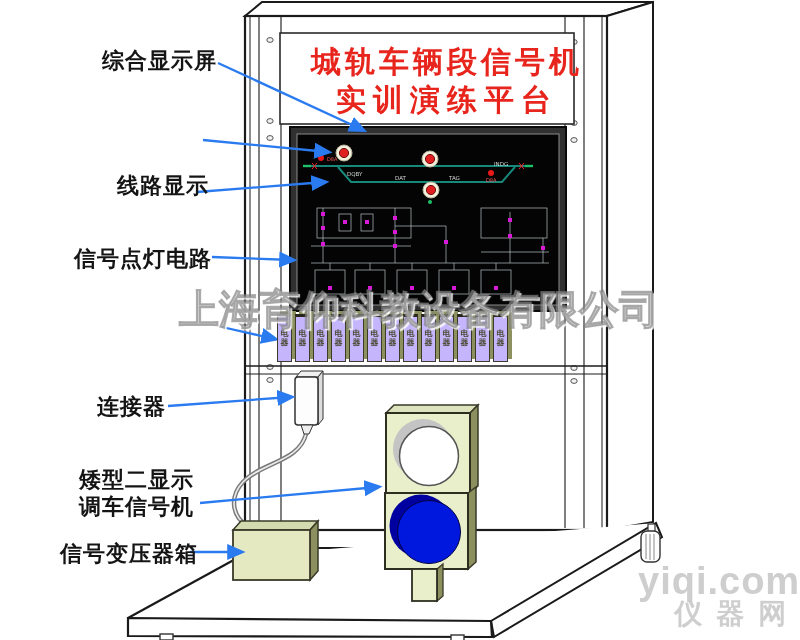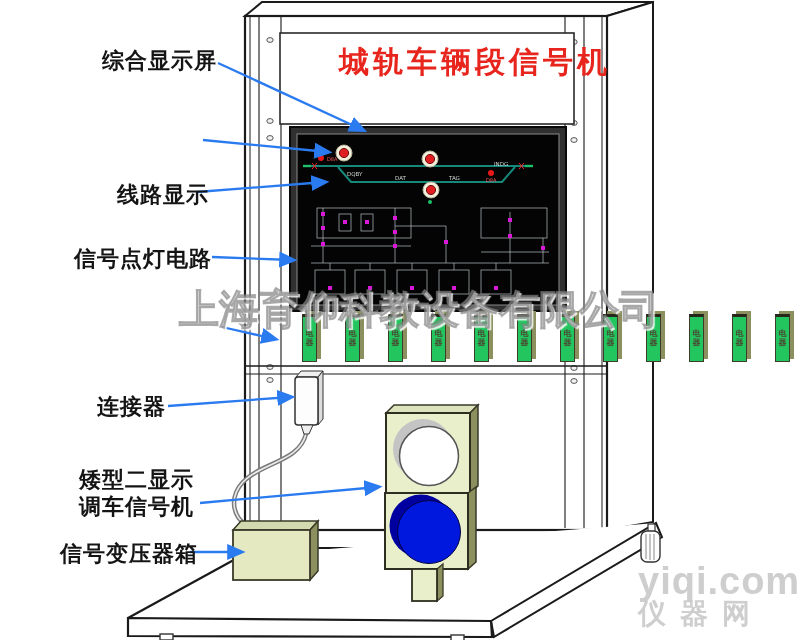--- a/index.html
+++ b/index.html
@@ -1,36 +1,36 @@
 <!DOCTYPE html>
 <html><head>
 <meta charset="utf-8">
 <style>
   html,body{margin:0;padding:0;background:#fff;}
   #stage{position:relative;width:800px;height:640px;background:#fff;overflow:hidden;
          font-family:"Liberation Sans",sans-serif;}
   #scene{position:absolute;left:0;top:0;}
   .callout{position:absolute;font-size:22px;font-weight:bold;color:#141414;
            letter-spacing:1px;white-space:nowrap;text-align:right;}
-  .title-line{position:absolute;left:292px;width:342px;text-align:center;
+  .title-line{position:absolute;left:264px;width:342px;text-align:center;
               color:#e8251d;font-weight:bold;white-space:nowrap;padding-left:12px;}
   #title1{top:42px;font-size:30px;letter-spacing:4px;}
   #title2{top:80px;font-size:30px;letter-spacing:7px;}
   #wm-center{position:absolute;left:158px;top:282px;font-size:40px;font-weight:bold;
              white-space:nowrap;color:rgba(175,175,175,.42);
              -webkit-text-stroke:1px rgba(120,120,120,.55);
              text-shadow:2px 2px 1px rgba(255,255,255,.85);letter-spacing:0px;margin-left:21px;}
   #wm-corner{position:absolute;left:638px;top:562px;color:rgba(201,201,201,.9);
-             font-weight:bold;line-height:1;}
+             font-weight:bold;line-height:1;text-align:right;}
   #wm-corner .l1{font-size:38px;letter-spacing:1px;}
   #wm-corner .l2{font-size:28px;letter-spacing:14px;margin-top:0;}
   #relay-row{position:absolute;left:277px;top:314px;display:flex;align-items:flex-start;height:52px;}
-  .relay{box-sizing:border-box;width:15px;height:48px;background:#22c55e;
+  .relay{box-sizing:border-box;width:15px;height:48px;background:#c4b5fd;
          border:1px solid #3c3c28;border-top:3px solid #26261a;
-         box-shadow:4px -3px 0 #8b905e;margin-right:3px;position:relative;margin-left:25px;}
+         box-shadow:4px -3px 0 #8b905e;margin-right:3px;position:relative;}
   .rtext{display:block;width:9px;margin:12px auto 0;font-size:8px;line-height:9px;
          font-weight:bold;color:#4a4a33;word-break:break-all;text-align:center;}
   .tk{font:5.5px "DejaVu Sans",sans-serif;fill:#cfd8d2;}
   .tkr{font:5px "DejaVu Sans",sans-serif;fill:#ff5a5a;}
 </style>
 </head>
 <body>
 
 <div id="stage">
 
@@ -258,23 +258,24 @@
         <span class="rtext">电器</span>
       </div>
       <div class="relay">
         <span class="rtext">电器</span>
       </div>
     </div>
 
 <div id="wm-center">上海育仰科教设备有限公司</div>
 
 <div id="title1" class="title-line">城轨车辆段信号机</div>
+<div id="title2" class="title-line">实训演练平台</div>
 
 <div class="callout" style="left:102px;top:46px">综合显示屏</div>
-<div class="callout" style="left:117px;top:180px">线路显示</div>
+<div class="callout" style="left:117px;top:171px">线路显示</div>
 <div class="callout" style="left:74px;top:244px">信号点灯电路</div>
 <div class="callout" style="left:97px;top:392px">连接器</div>
 <div class="callout" style="left:79px;top:465px">矮型二显示</div>
 <div class="callout" style="left:60px;top:539px">信号变压器箱</div>
 <div class="callout" style="left:79px;top:492px">调车信号机</div>
 
 <div id="wm-corner">
   <div class="l1">yiqi.com</div>
   <div class="l2">仪器网</div>
 </div>

